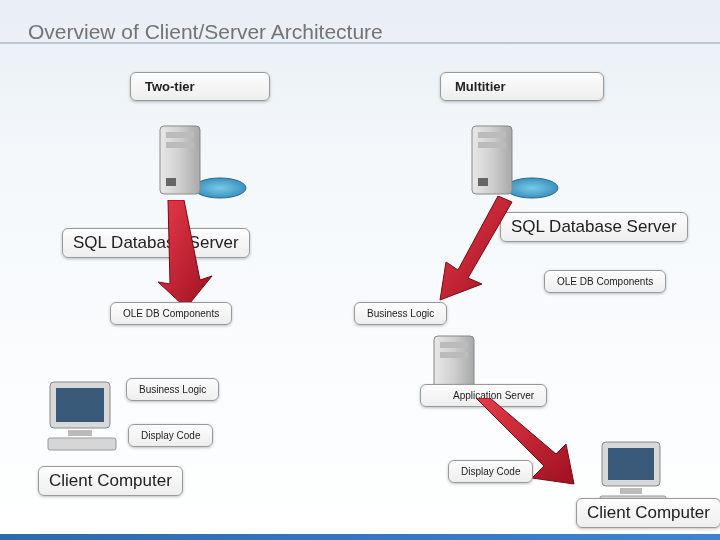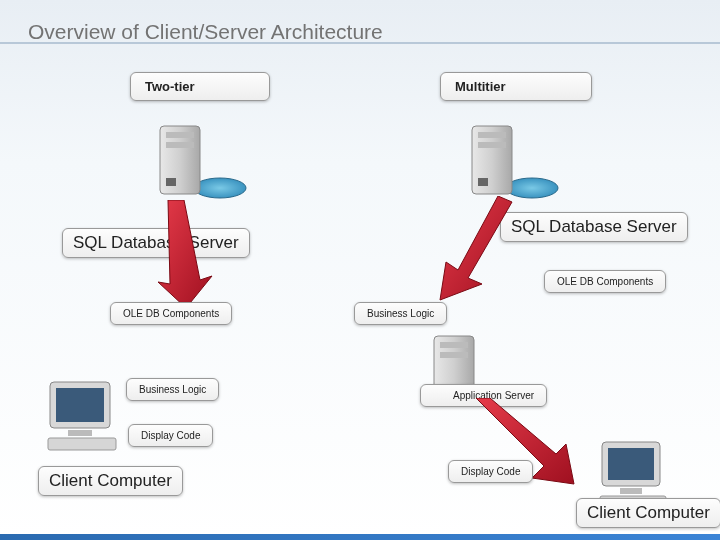--- a/index.html
+++ b/index.html
@@ -110,21 +110,21 @@
 
 <svg class="monitor-icon" style="top:378px; left:44px;" width="84" height="76" viewBox="0 0 84 76">
   <rect x="6" y="4" width="60" height="46" rx="4" fill="#d8d8d8" stroke="#888"></rect>
   <rect x="12" y="10" width="48" height="34" fill="#3a5a7a"></rect>
   <rect x="24" y="52" width="24" height="6" fill="#bbb"></rect>
   <rect x="4" y="60" width="68" height="12" rx="2" fill="#d6d6d6" stroke="#999"></rect>
 </svg>
 
 <div class="box small" style="top:466px; left:38px;">Client Computer</div>
 
-<div class="box" style="top:72px; left:440px; width:152px;">Multitier</div>
+<div class="box" style="top:72px; left:440px; width:164px;">Multitier</div>
 
 <svg class="server-icon" style="top:118px; left:462px;" width="100" height="90" viewBox="0 0 100 90">
   <ellipse cx="70" cy="70" rx="26" ry="10" fill="url(#disk1)" stroke="#2a6a8c" stroke-width="1"></ellipse>
   <rect x="10" y="8" width="40" height="68" rx="4" fill="url(#sg1)" stroke="#888"></rect>
   <rect x="16" y="14" width="28" height="6" fill="#bbb"></rect>
   <rect x="16" y="24" width="28" height="6" fill="#bbb"></rect>
   <rect x="16" y="60" width="10" height="8" fill="#666"></rect>
 </svg>
 
 <div class="box small" style="top:212px; left:500px;">SQL Database Server</div>

